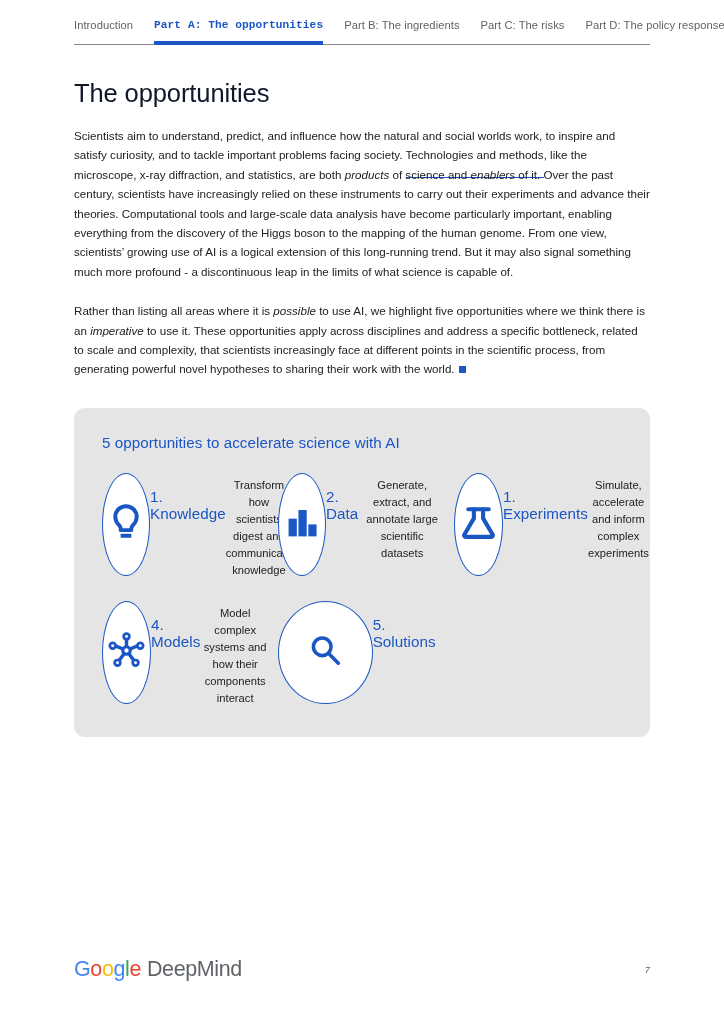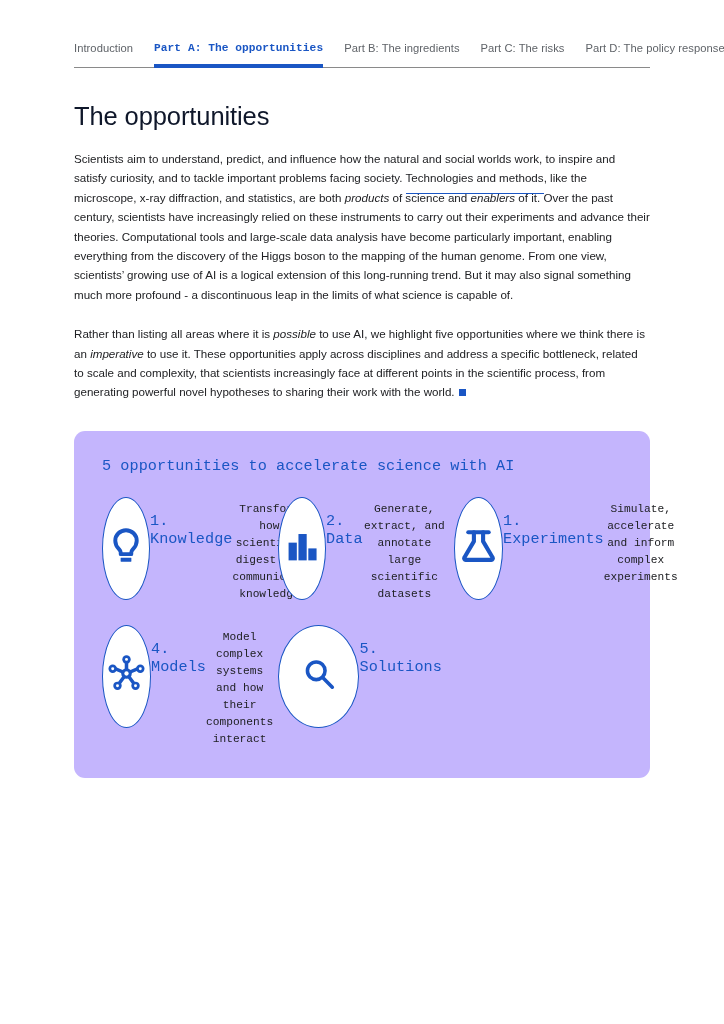--- a/index.html
+++ b/index.html
@@ -17,21 +17,21 @@
   }
   .page {
     position: absolute;
     inset: 0;
     padding: 0 74px;
     box-sizing: border-box;
   }
 
   
   .nav {
-    padding-top: 42px;
+    padding-top: 19px;
     position: relative;
   }
   .nav-items {
     display: flex;
     align-items: flex-end;
     gap: 21px;
     font-size: 11.2px;
     letter-spacing: 0.05px;
     white-space: nowrap;
   }
@@ -76,39 +76,38 @@
     margin-top: 18px;
     text-align: left;
     letter-spacing: 0.005px;
   }
   .body-copy.second { margin-top: 20px; }
   .body-copy em { font-style: italic; text-align: center; }
   .doc-link {
     color: #202124;
     text-decoration: none;
     border-bottom: 1px solid #1a56c4;
-    padding-bottom: 9px;
+    padding-bottom: 16px;
   }
   .end-mark {
     display: inline-block;
     width: 7px;
     height: 7px;
     background: #1a56c4;
     margin-left: 4px;
     vertical-align: 0px;
   }
 
   
   .panel {
     margin-top: 29px;
-    background: #c4b5fd;
+    background: #e5e5e5;
     border-radius: 11px;
     padding: 26px 24px 30px 24px;
     box-sizing: border-box;
-    font-family: Liberation Mono, monospace;
   }
   .panel-title {
     color: #1a56c4;
     font-size: 15.2px;
     letter-spacing: 0.05px;
     margin: 0 0 22px 4px;
   }
   .grid-row {
     display: flex;
     justify-content: center;
@@ -276,14 +275,21 @@
           </span>
         </div>
         <div class="cell-title">5. Solutions</div>
       </div>
 
       <div class="cell"></div>
 
     </div>
   </div>
 
+  <div class="footer">
+    <div class="logo">
+      <span><span style="color:#4285F4">G</span><span style="color:#EA4335">o</span><span style="color:#FBBC05">o</span><span style="color:#4285F4">g</span><span style="color:#34A853">l</span><span style="color:#EA4335">e</span></span>
+      <span class="wm">DeepMind</span>
+    </div>
+    <div class="page-num">7</div>
+  </div>
 
 </div>
 
 </body></html>

